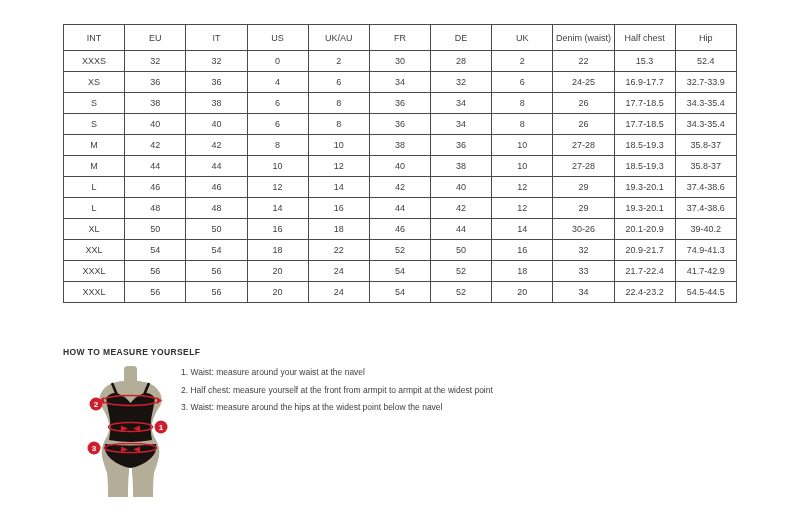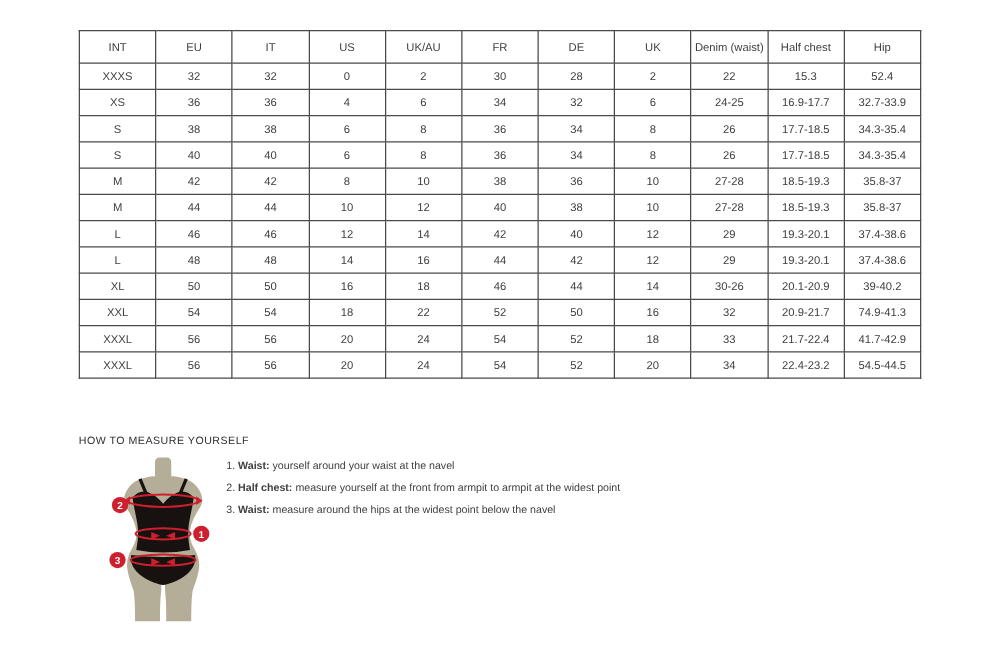--- a/index.html
+++ b/index.html
@@ -31,21 +31,21 @@
     overflow: hidden;
   }
   .size-table thead tr { height: 26px; }
   .size-table tbody tr { height: 21px; }
 
   
   .measure-title {
     position: absolute;
     left: 63px; top: 347px;
     font-size: 8.5px;
-    font-weight: 400;
+    font-weight: 700;
     letter-spacing: 0.4px;
     color: #2e2e2e;
   }
   .figure-wrap {
     position: absolute;
     left: 78px; top: 363px;
     width: 112px; height: 140px;
   }
   .instructions {
     position: absolute;
@@ -53,21 +53,21 @@
     list-style: none;
     margin: 0; padding: 0;
     font-size: 8.5px;
     color: #3e3e3e;
   }
   .instructions li {
     line-height: 10px;
     margin: 0 0 7.5px 0;
     white-space: nowrap;
   }
-  .instructions .lbl { font-weight: 700; }
+  .instructions .lbl { font-weight: 400; }
 </style>
 </head>
 <body>
 
 <table class="size-table">
   <thead>
     <tr>
         <th>INT</th>
         <th>EU</th>
         <th>IT</th>
@@ -321,21 +321,21 @@
       <circle cx="16" cy="85" r="6.5" fill="#ce1f2e"></circle>
       <text x="16" y="88" text-anchor="middle" font-size="8" font-weight="bold" fill="#ffffff" font-family="Liberation Sans, sans-serif">3</text>
     </g>
   </svg>
 </div>
 
 <ol class="instructions">
   <li>
     <span>1.</span>
     <span class="lbl">Waist:</span>
-    <span>yourself around your waist at the navel</span>
+    <span>measure around your waist at the navel</span>
   </li>
   <li>
     <span>2.</span>
     <span class="lbl">Half chest:</span>
     <span>measure yourself at the front from armpit to armpit at the widest point</span>
   </li>
   <li>
     <span>3.</span>
     <span class="lbl">Waist:</span>
     <span>measure around the hips at the widest point below the navel</span>

